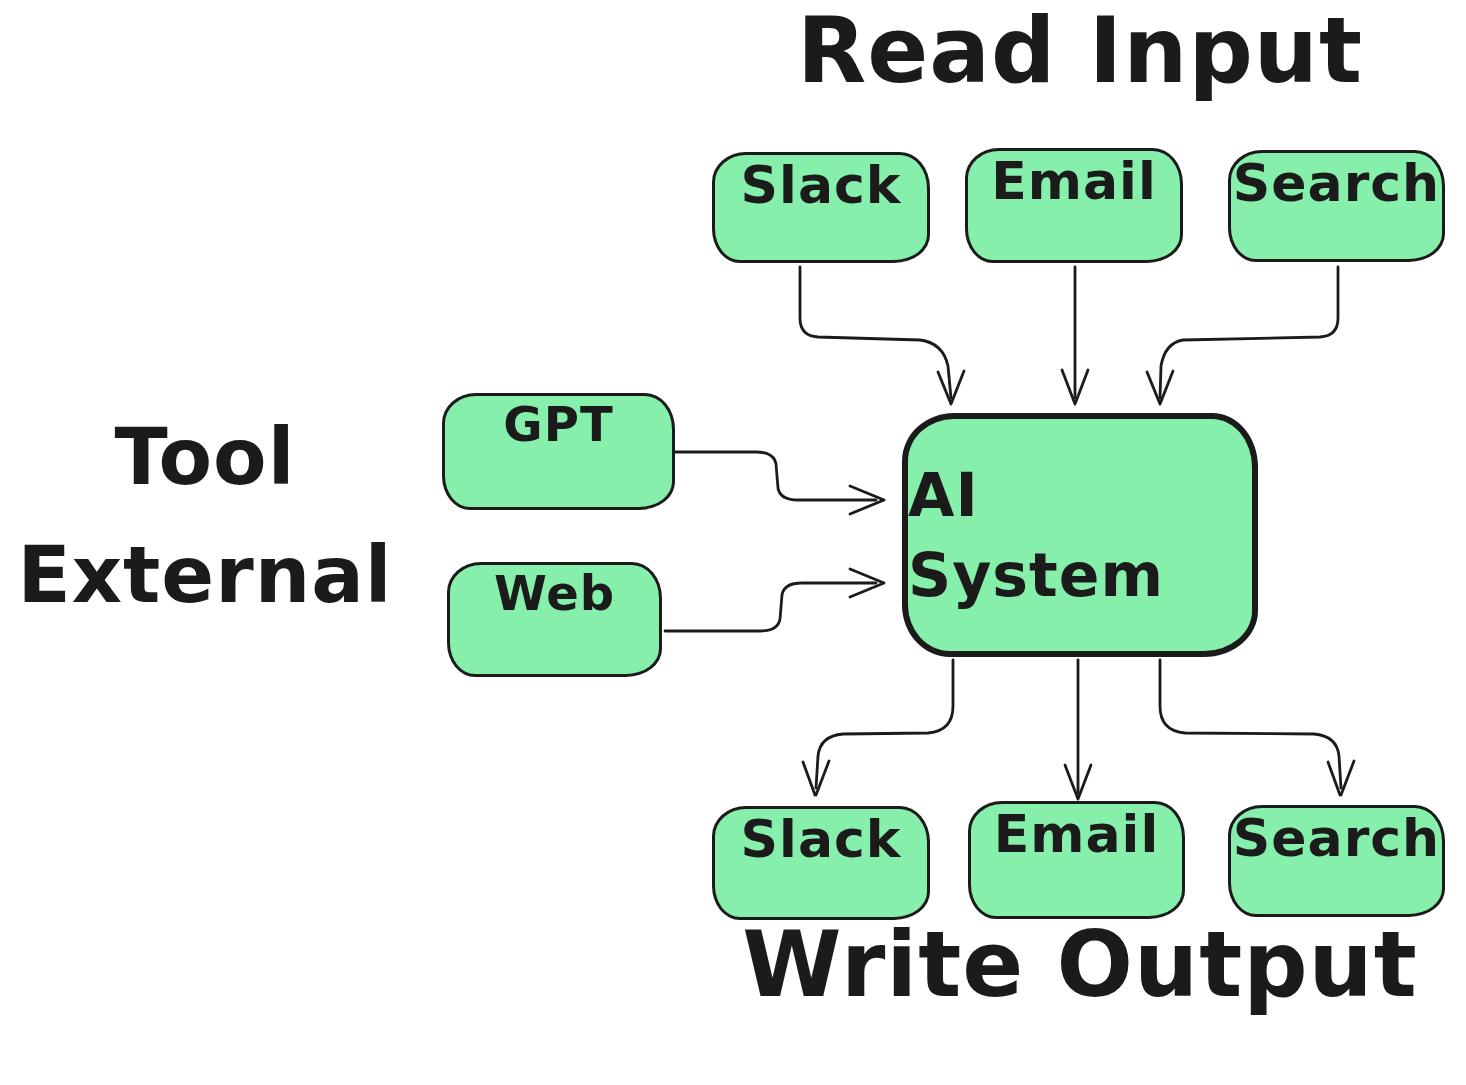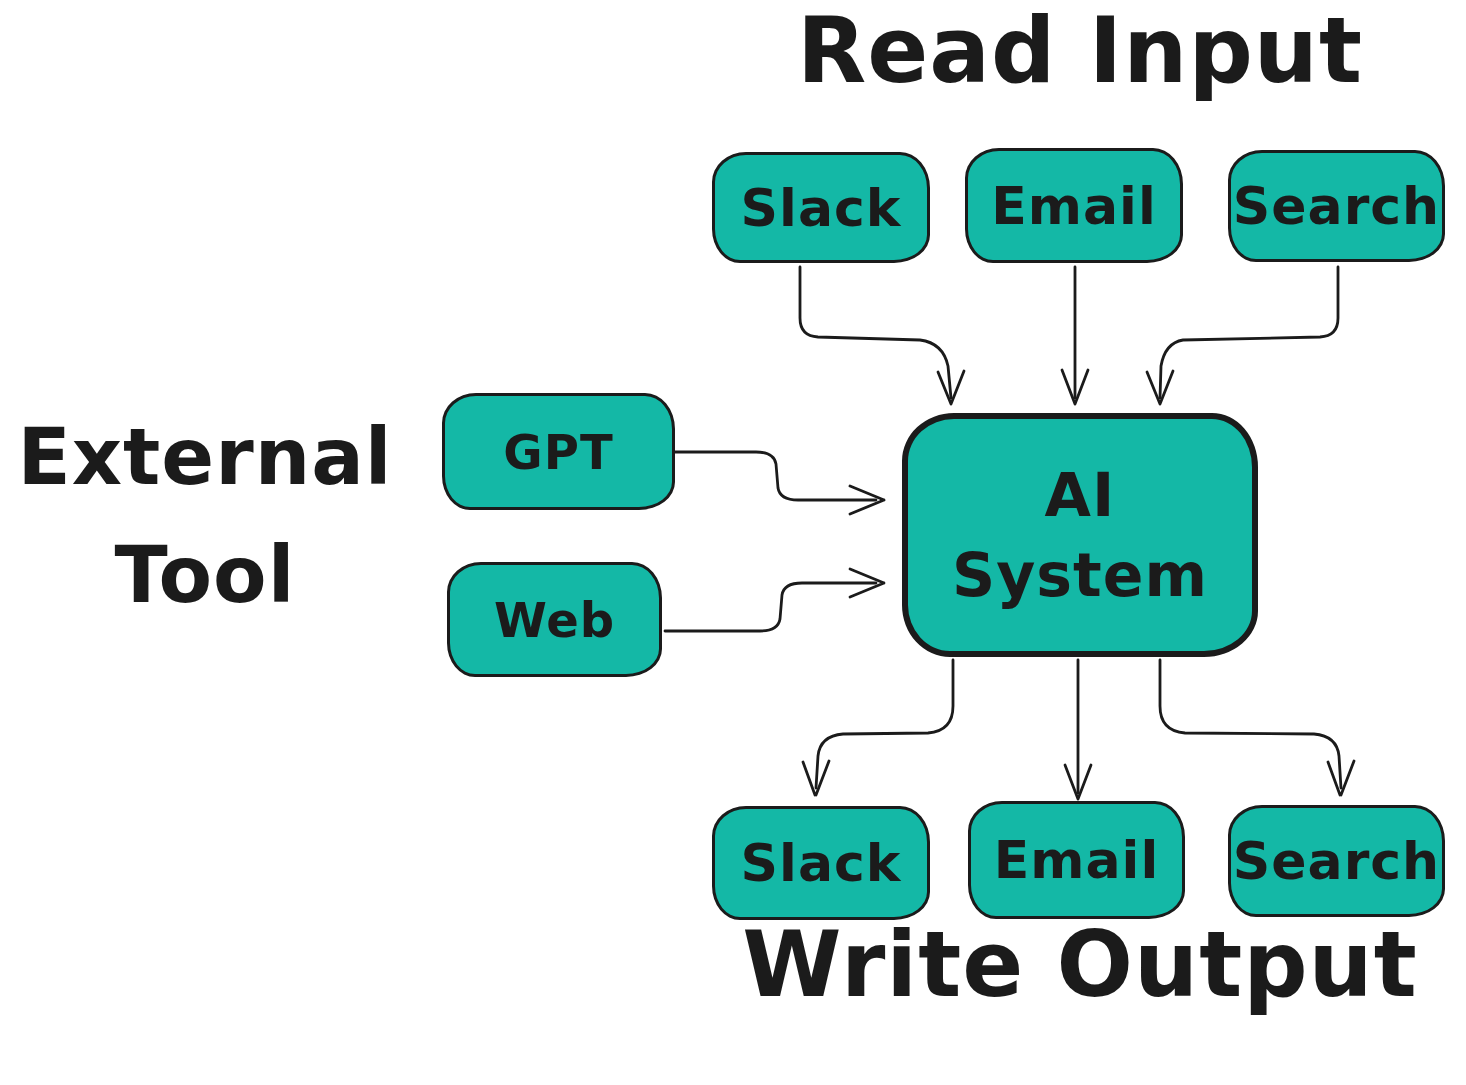--- a/index.html
+++ b/index.html
@@ -21,24 +21,24 @@
     white-space: nowrap;
     letter-spacing: 1px;
   }
   #title-read-input   { left: 740px; top: -14px;  width: 680px; font-size: 90px; line-height: 130px; }
   #title-external     { left: 0px;   top: 398px;  width: 410px; font-size: 78px; line-height: 118px; }
   #title-write-output { left: 740px; top: 900px;  width: 680px; font-size: 90px; line-height: 130px; }
 
   .node {
     position: absolute;
     box-sizing: border-box;
-    background: #14b8a6;
+    background: #86efac;
     border: 3px solid #1b1b1b;
     display: flex;
-    align-items: center;
+    align-items: flex-start;
     justify-content: center;
     font-weight: bold;
     font-size: 52px;
     letter-spacing: 1px;
     border-radius: 34px 30px 36px 28px / 30px 36px 28px 34px;
   }
   .node.small { font-size: 48px; }
   #node-input-slack   { left: 712px;  top: 152px; width: 218px; height: 111px; }
   #node-input-email   { left: 965px;  top: 148px; width: 218px; height: 115px; }
   #node-input-search  { left: 1228px; top: 150px; width: 217px; height: 112px; }
@@ -67,22 +67,22 @@
   }
 </style>
 </head>
 <body>
 
 <div id="canvas">
 
   <div class="title" id="title-read-input">Read Input</div>
 
   <div class="title" id="title-external">
+    <div>Tool</div>
     <div>External</div>
-    <div>Tool</div>
   </div>
 
   <div class="title" id="title-write-output">Write Output</div>
 
   <svg id="arrow-layer" viewBox="0 0 1466 1085" xmlns="http://www.w3.org/2000/svg">
     <g>
       <path d="M800 267 L800 318 Q800 336 818 337 L920 340 Q943 343 948 366 L951 398"></path>
       <path d="M938 372 L951 404 M964 371 L951 404"></path>
     </g>
     <g>

